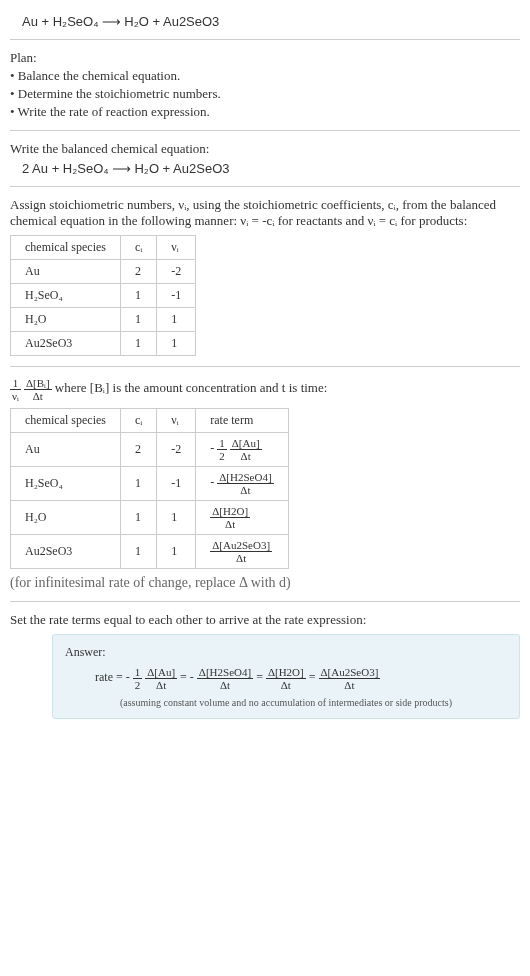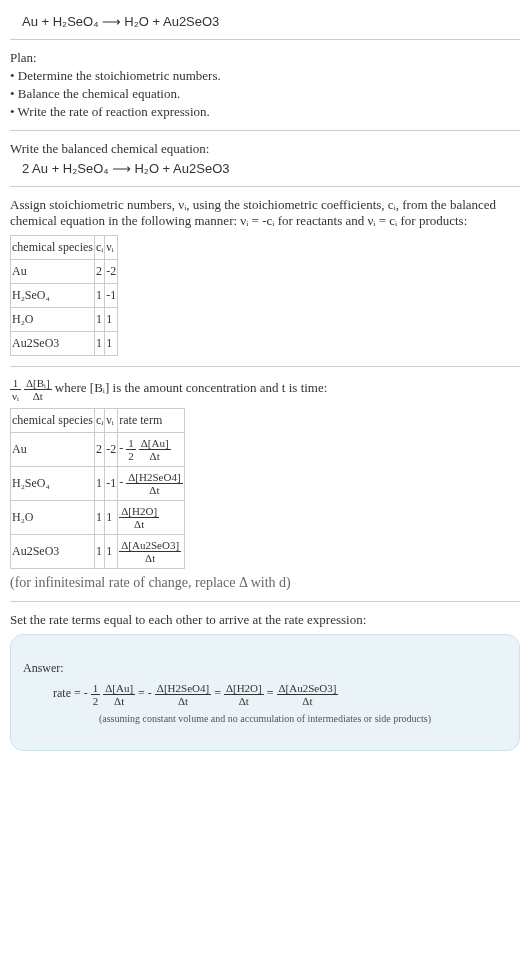--- a/index.html
+++ b/index.html
@@ -27,21 +27,21 @@
 }
 .plan-item {
   margin: 2px 0;
 }
 table {
   border-collapse: collapse;
   margin: 6px 0;
 }
 th, td {
   border: 1px solid #ccc;
-  padding: 4px 1px;
+  padding: 4px 14px;
   font-size: 12px;
   text-align: left;
   font-weight: normal;
 }
 th {
   font-weight: normal;
 }
 .frac {
   display: inline-block;
   vertical-align: middle;
@@ -58,23 +58,24 @@
   padding: 0 2px;
 }
 .small-note {
   font-size: 14px;
   color: #666;
   margin-top: 2px;
 }
 .answer-box {
   background: #eaf4f8;
   border: 1px solid #cde4ec;
-  border-radius: 13px;
-  padding: 26px 12px;
+  border-radius: 3px;
+  padding: 10px 12px;
   margin-top: 6px;
+  margin-left: 42px;
 }
 .answer-label {
   font-size: 12px;
   margin-bottom: 6px;
 }
 .answer-eq {
   font-size: 12px;
   margin-left: 30px;
 }
 .answer-note {
@@ -91,22 +92,22 @@
 <body>
 
 <div class="section">
   <div class="eq">Au + H₂SeO₄ ⟶ H₂O + Au2SeO3</div>
 </div>
 
 <hr>
 
 <div class="section">
   <div>Plan:</div>
+  <div class="plan-item">• Balance the chemical equation.</div>
   <div class="plan-item">• Determine the stoichiometric numbers.</div>
-  <div class="plan-item">• Balance the chemical equation.</div>
   <div class="plan-item">• Write the rate of reaction expression.</div>
 </div>
 
 <hr>
 
 <div class="section">
   <div>Write the balanced chemical equation:</div>
   <div class="eq">2 Au + H₂SeO₄ ⟶ H₂O + Au2SeO3</div>
 </div>
 

